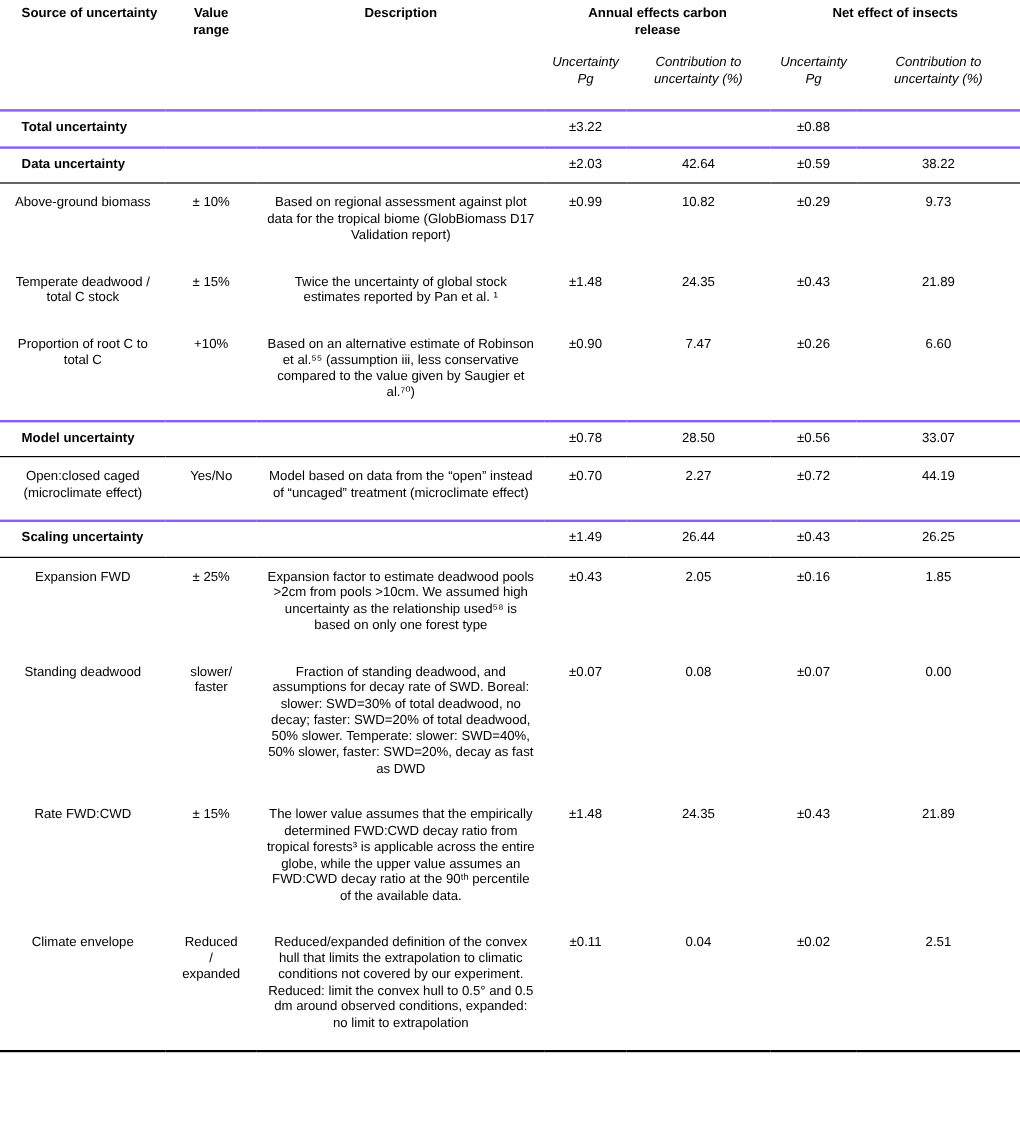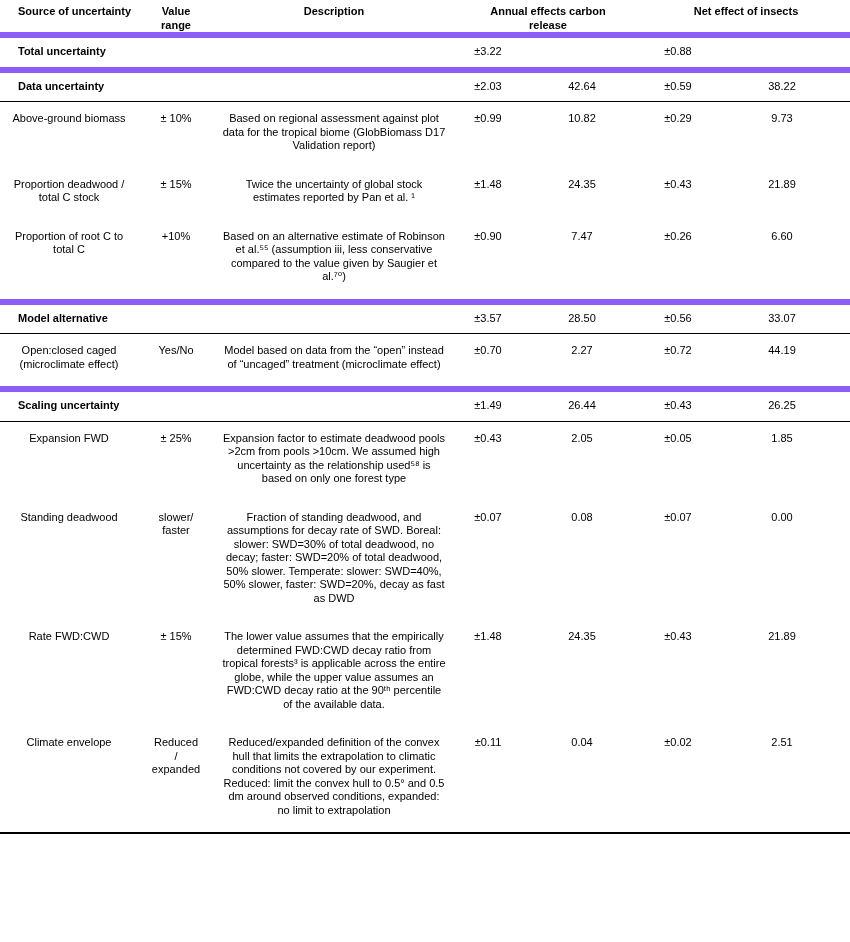--- a/index.html
+++ b/index.html
@@ -39,21 +39,21 @@
     white-space: pre-line;
   }
 
   
   tbody td { padding-top: 10px; padding-bottom: 15px; }
   tbody td.col-source { padding-left: 4px; padding-right: 4px; }
   tbody td.col-value  { white-space: pre-line; margin-top: 12px; }
   tbody td.col-desc   { padding-left: 8px; padding-right: 8px; }
 
   tbody tr.section-row td {
-    border-top: 6px solid #8b5cf6;
+    border-top: 2px solid #8b5cf6;
     border-bottom: 1px solid #000;
     padding-top: 7px;
     padding-bottom: 8px;
   }
   tbody tr.section-row td.col-source {
     font-weight: bold;
     text-align: left;
     padding-left: 18px;
   }
 </style>
@@ -74,20 +74,33 @@
     <thead>
       <tr>
         <th class="h-source">Source of uncertainty</th>
         <th class="pre">Value
 range</th>
         <th>Description</th>
         <th class="pre" colspan="2">Annual effects carbon
 release</th>
         <th class="pre" colspan="2">Net effect of insects</th>
       </tr>
+      <tr class="subhead">
+        <th></th>
+        <th></th>
+        <th></th>
+        <th>Uncertainty
+Pg</th>
+        <th>Contribution to
+uncertainty (%)</th>
+        <th>Uncertainty
+Pg</th>
+        <th>Contribution to
+uncertainty (%)</th>
+      </tr>
     </thead>
     <tbody>
         <tr class="section-row">
     <td class="col-source">Total uncertainty</td>
     <td class="col-value"></td>
     <td class="col-desc"></td>
     <td class="col-num">±3.22</td>
     <td class="col-num"></td>
     <td class="col-num">±0.88</td>
     <td class="col-num"></td>
@@ -104,42 +117,42 @@
         <tr>
     <td class="col-source">Above-ground biomass</td>
     <td class="col-value">± 10%</td>
     <td class="col-desc">Based on regional assessment against plot data for the tropical biome (GlobBiomass D17 Validation report)</td>
     <td class="col-num">±0.99</td>
     <td class="col-num">10.82</td>
     <td class="col-num">±0.29</td>
     <td class="col-num">9.73</td>
   </tr>
         <tr>
-    <td class="col-source">Proportion deadwood / total C stock</td>
+    <td class="col-source">Temperate deadwood / total C stock</td>
     <td class="col-value">± 15%</td>
     <td class="col-desc">Twice the uncertainty of global stock estimates reported by Pan et al. ¹</td>
     <td class="col-num">±1.48</td>
     <td class="col-num">24.35</td>
     <td class="col-num">±0.43</td>
     <td class="col-num">21.89</td>
   </tr>
         <tr>
     <td class="col-source">Proportion of root C to total C</td>
     <td class="col-value">+10%</td>
     <td class="col-desc">Based on an alternative estimate of Robinson et al.⁵⁵ (assumption iii, less conservative compared to the value given by Saugier et al.⁷⁰)</td>
     <td class="col-num">±0.90</td>
     <td class="col-num">7.47</td>
     <td class="col-num">±0.26</td>
     <td class="col-num">6.60</td>
   </tr>
         <tr class="section-row">
-    <td class="col-source">Model alternative</td>
-    <td class="col-value"></td>
-    <td class="col-desc"></td>
-    <td class="col-num">±3.57</td>
+    <td class="col-source">Model uncertainty</td>
+    <td class="col-value"></td>
+    <td class="col-desc"></td>
+    <td class="col-num">±0.78</td>
     <td class="col-num">28.50</td>
     <td class="col-num">±0.56</td>
     <td class="col-num">33.07</td>
   </tr>
         <tr>
     <td class="col-source">Open:closed caged (microclimate effect)</td>
     <td class="col-value">Yes/No</td>
     <td class="col-desc">Model based on data from the “open” instead of “uncaged” treatment (microclimate effect)</td>
     <td class="col-num">±0.70</td>
     <td class="col-num">2.27</td>
@@ -154,21 +167,21 @@
     <td class="col-num">26.44</td>
     <td class="col-num">±0.43</td>
     <td class="col-num">26.25</td>
   </tr>
         <tr>
     <td class="col-source">Expansion FWD</td>
     <td class="col-value">± 25%</td>
     <td class="col-desc">Expansion factor to estimate deadwood pools &gt;2cm from pools &gt;10cm. We assumed high uncertainty as the relationship used⁵⁸ is based on only one forest type</td>
     <td class="col-num">±0.43</td>
     <td class="col-num">2.05</td>
-    <td class="col-num">±0.05</td>
+    <td class="col-num">±0.16</td>
     <td class="col-num">1.85</td>
   </tr>
         <tr>
     <td class="col-source">Standing deadwood</td>
     <td class="col-value">slower/
 faster</td>
     <td class="col-desc">Fraction of standing deadwood, and assumptions for decay rate of SWD. Boreal: slower: SWD=30% of total deadwood, no decay; faster: SWD=20% of total deadwood, 50% slower. Temperate: slower: SWD=40%, 50% slower, faster: SWD=20%, decay as fast as DWD</td>
     <td class="col-num">±0.07</td>
     <td class="col-num">0.08</td>
     <td class="col-num">±0.07</td>

